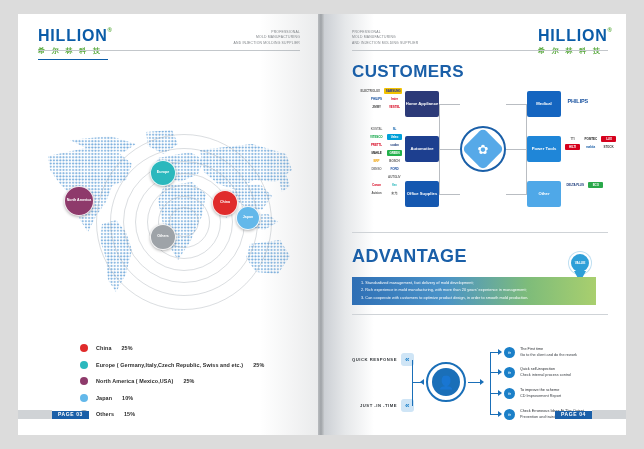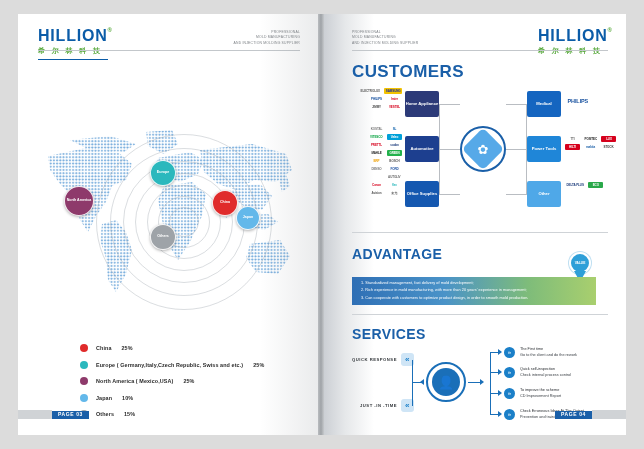--- a/index.html
+++ b/index.html
@@ -56,21 +56,21 @@
     position: absolute; font-size: 3.4px; line-height: 1.55;
     color: #7b7f84; letter-spacing: .2px;
   }
   .hdr-rule { position: absolute; height: 1px; background: #c3c7cb; }
 
   
   .title {
     position: absolute; color: #1a5fa8;
     font-size: 17px; font-weight: bold; letter-spacing: .4px; line-height: 1.18;
   }
-  .title.small { font-size: 14px; }
+  .title.small { font-size: 18px; }
   .sec-rule { position: absolute; height: 1px; background: #cfd3d7; }
 
   
   .map-wrap { position: absolute; left: 22px; top: 110px; width: 258px; height: 200px; }
   .map-dots { position: absolute; inset: 0; }
   .ripples { position: absolute; left: 54px; top: 8px; width: 180px; height: 180px; }
   .ripples span {
     position: absolute; border: 1px solid rgba(150,158,166,.35);
     border-radius: 50%; left: 50%; top: 50%; transform: translate(-50%,-50%);
   }
@@ -433,21 +433,20 @@
       <div class="mm-tail"></div>
     </div>
 
     <div class="adv-band">
       <div class="adv-line">1. Standardized management, fast delivery of mold development;</div>
       <div class="adv-line">2. Rich experience in mold manufacturing, with more than 20 years' experience in management;</div>
       <div class="adv-line">3. Can cooperate with customers to optimize product design, in order to smooth mold production.</div>
     </div>
 
     <div class="sec-rule" style="left:30px; right:18px; top:300px;"></div>
-    <div class="title small" style="left:30px; top:312px;">SERVICES</div>
 
     <div class="svc">
 
       <div class="svc-side" style="left:14px; top:9px;">
         <span>QUICK RESPONSE</span>
         <span class="chev">«</span>
       </div>
       <div class="svc-side" style="left:22px; top:55px;">
         <span>JUST -IN -TIME</span>
         <span class="chev">«</span>

